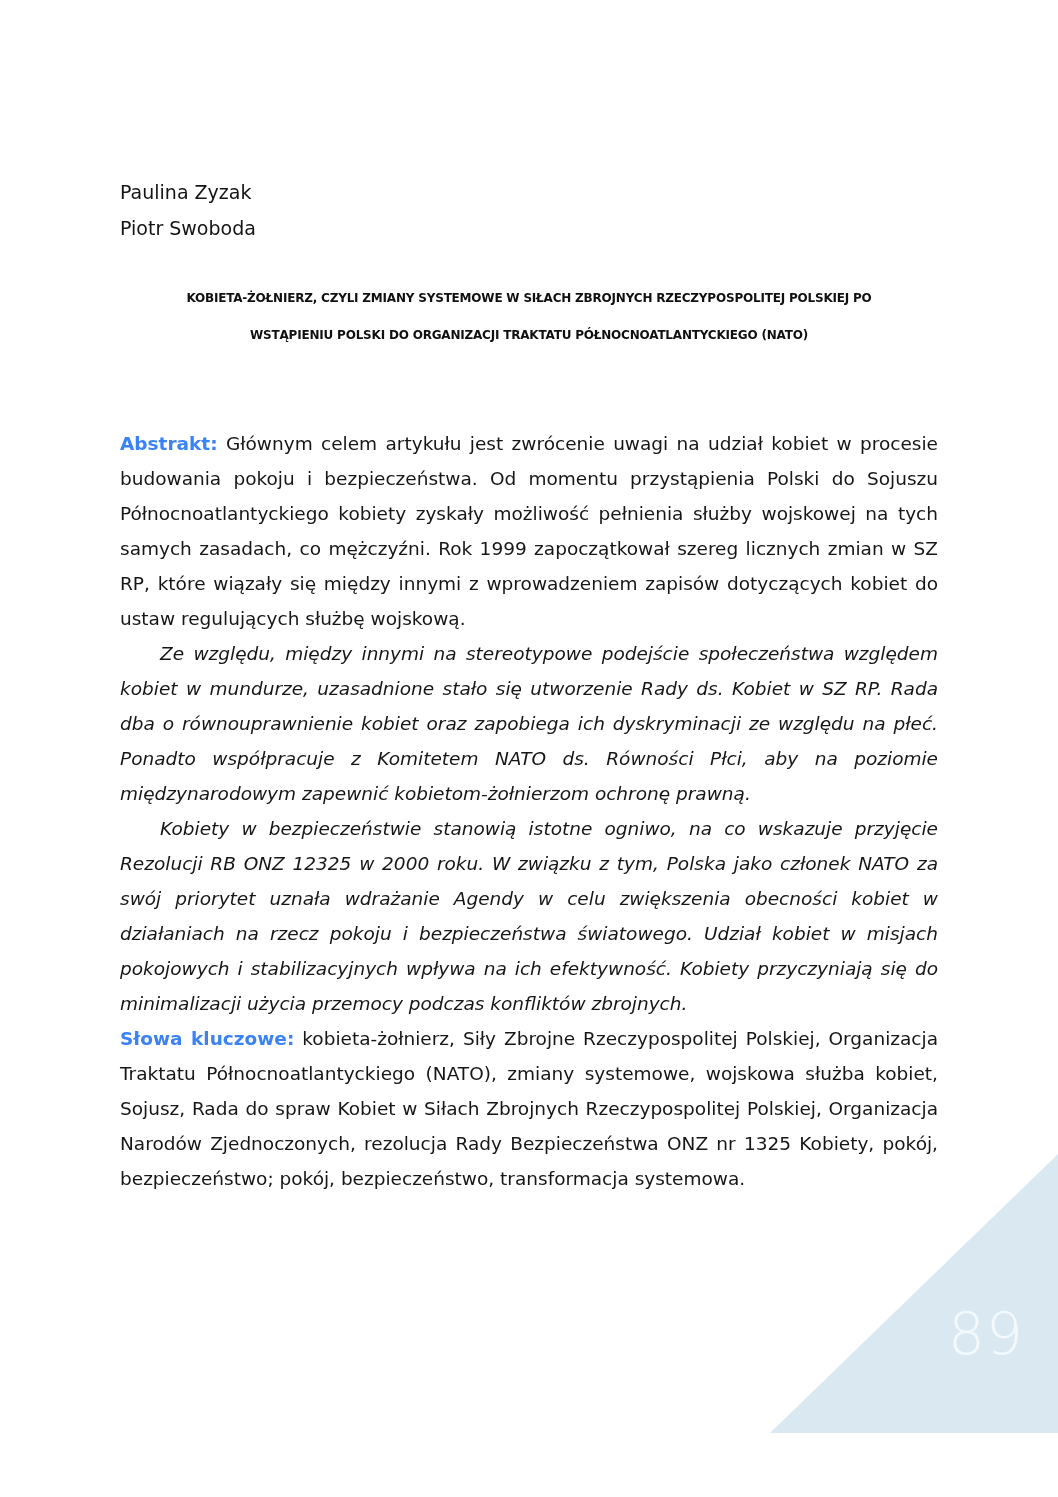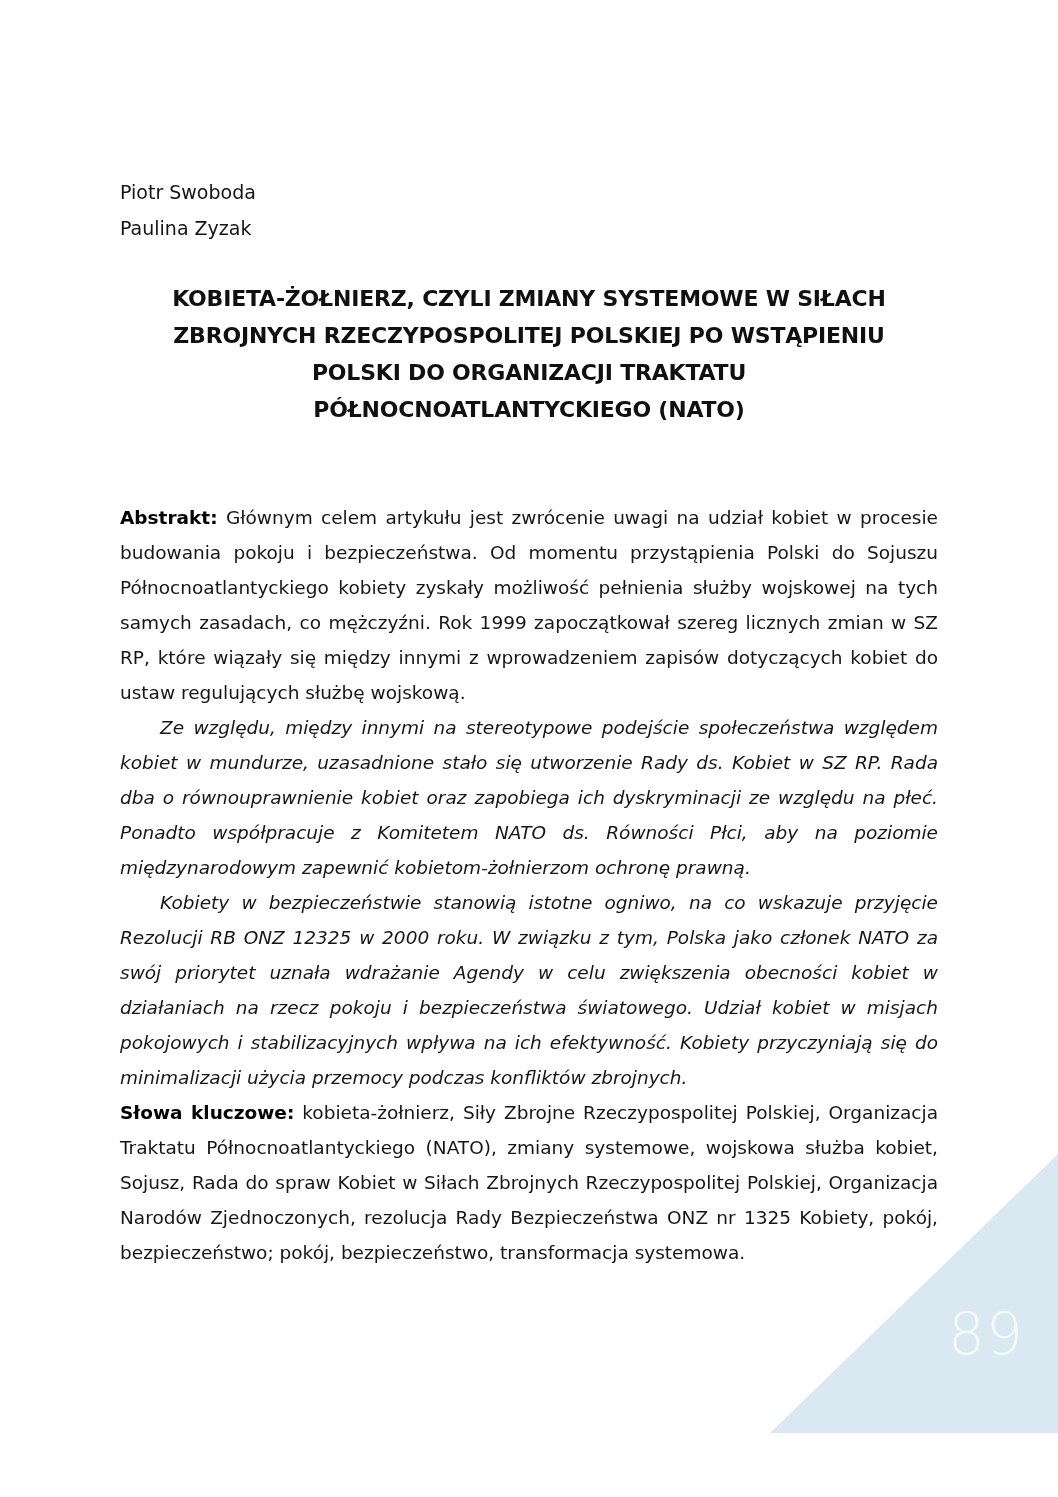--- a/index.html
+++ b/index.html
@@ -23,21 +23,21 @@
     width: 818px;
   }
   .authors .line {
     font-size: 19px;
     line-height: 36px;
     white-space: nowrap;
   }
   .title {
     margin: 34px 0 0 0;
     padding: 0 40px;
-    font-size: 22px;
+    font-size: 12px;
     font-weight: bold;
     line-height: 37px;
     text-align: center;
     letter-spacing: -0.2px;
     color: #101010;
   }
   .bodytext {
     margin-top: 72px;
   }
   .para {
@@ -46,21 +46,21 @@
     line-height: 35px;
     text-align: justify;
     color: #161616;
   }
   .para.indent {
     text-indent: 40px;
     font-style: italic;
   }
   .para strong {
     font-weight: bold;
-    color: #000000;
+    color: #3b82f6;
   }
   .triangle {
     position: absolute;
     left: 770px;
     top: 1154px;
     width: 288px;
     height: 279px;
     background: #d9e8f1;
     clip-path: polygon(100% 0, 100% 100%, 0 100%);
   }
@@ -78,22 +78,22 @@
   }
 </style>
 </head>
 <body>
 
 <div class="page">
 
   <div class="content">
 
     <div class="authors">
+      <div class="line">Paulina Zyzak</div>
       <div class="line">Piotr Swoboda</div>
-      <div class="line">Paulina Zyzak</div>
     </div>
 
     <h1 class="title">KOBIETA-ŻOŁNIERZ, CZYLI ZMIANY SYSTEMOWE W SIŁACH ZBROJNYCH RZECZYPOSPOLITEJ POLSKIEJ PO WSTĄPIENIU POLSKI DO ORGANIZACJI TRAKTATU PÓŁNOCNOATLANTYCKIEGO (NATO)</h1>
 
     <div class="bodytext">
       <p class="para"><strong>Abstrakt:</strong> <span>Głównym celem artykułu jest zwrócenie uwagi na udział kobiet w procesie budowania pokoju i bezpieczeństwa. Od momentu przystąpienia Polski do Sojuszu Północnoatlantyckiego kobiety zyskały możliwość pełnienia służby wojskowej na tych samych zasadach, co mężczyźni. Rok 1999 zapoczątkował szereg licznych zmian w SZ RP, które wiązały się między innymi z wprowadzeniem zapisów dotyczących kobiet do ustaw regulujących służbę wojskową.</span></p>
       <p class="para indent">Ze względu, między innymi na stereotypowe podejście społeczeństwa względem kobiet w mundurze, uzasadnione stało się utworzenie Rady ds. Kobiet w SZ RP. Rada dba o równouprawnienie kobiet oraz zapobiega ich dyskryminacji ze względu na płeć. Ponadto współpracuje z Komitetem NATO ds. Równości Płci, aby na poziomie międzynarodowym zapewnić kobietom-żołnierzom ochronę prawną.</p>
       <p class="para indent">Kobiety w bezpieczeństwie stanowią istotne ogniwo, na co wskazuje przyjęcie Rezolucji RB ONZ 12325 w 2000 roku. W związku z tym, Polska jako członek NATO za swój priorytet uznała wdrażanie Agendy w celu zwiększenia obecności kobiet w działaniach na rzecz pokoju i bezpieczeństwa światowego. Udział kobiet w misjach pokojowych i stabilizacyjnych wpływa na ich efektywność. Kobiety przyczyniają się do minimalizacji użycia przemocy podczas konfliktów zbrojnych.</p>
       <p class="para"><strong>Słowa kluczowe:</strong> <span>kobieta-żołnierz, Siły Zbrojne Rzeczypospolitej Polskiej, Organizacja Traktatu Północnoatlantyckiego (NATO), zmiany systemowe, wojskowa służba kobiet, Sojusz, Rada do spraw Kobiet w Siłach Zbrojnych Rzeczypospolitej Polskiej, Organizacja Narodów Zjednoczonych, rezolucja Rady Bezpieczeństwa ONZ nr 1325 Kobiety, pokój, bezpieczeństwo; pokój, bezpieczeństwo, transformacja systemowa.</span></p>
     </div>

